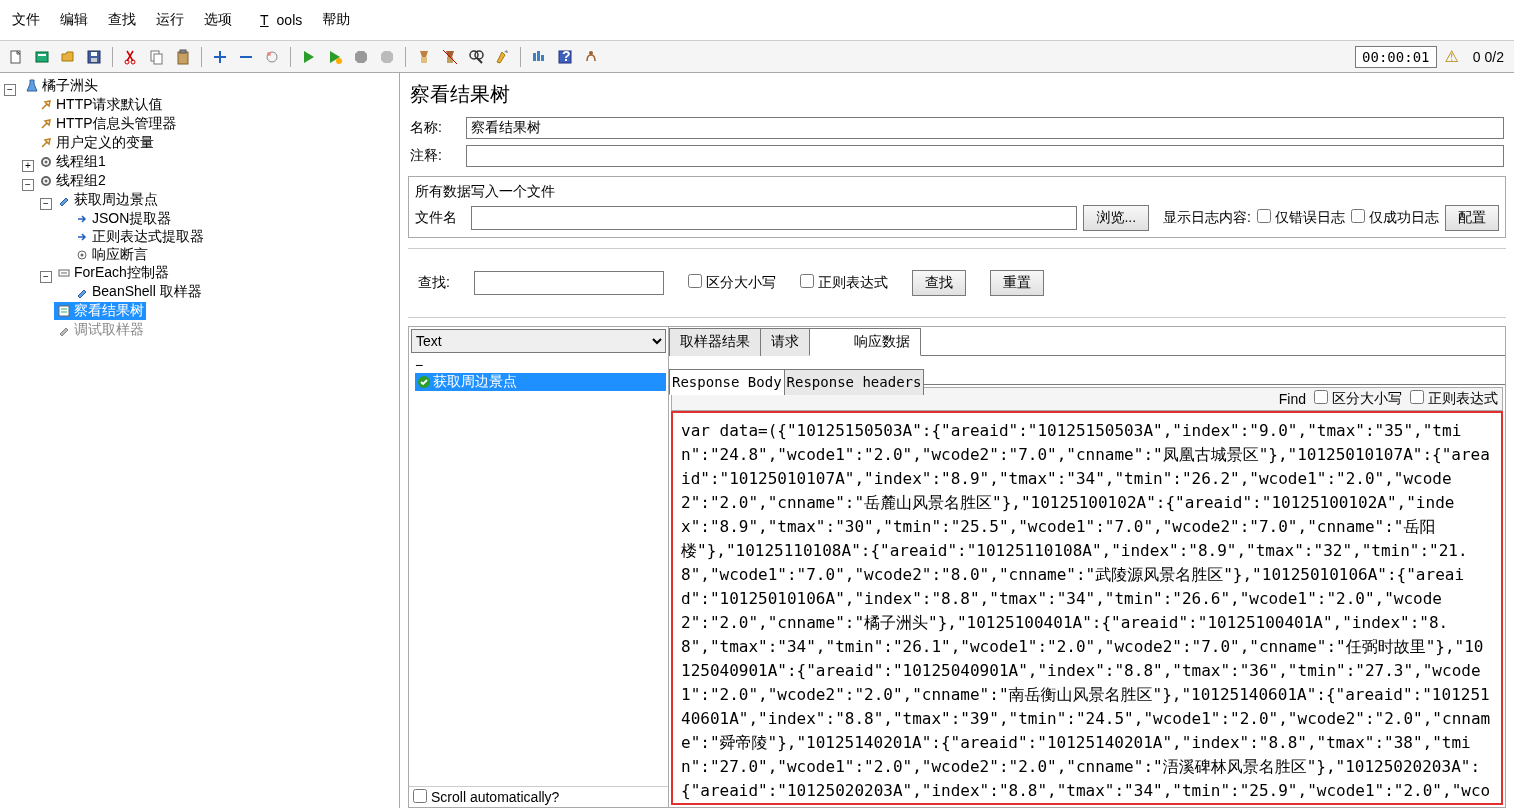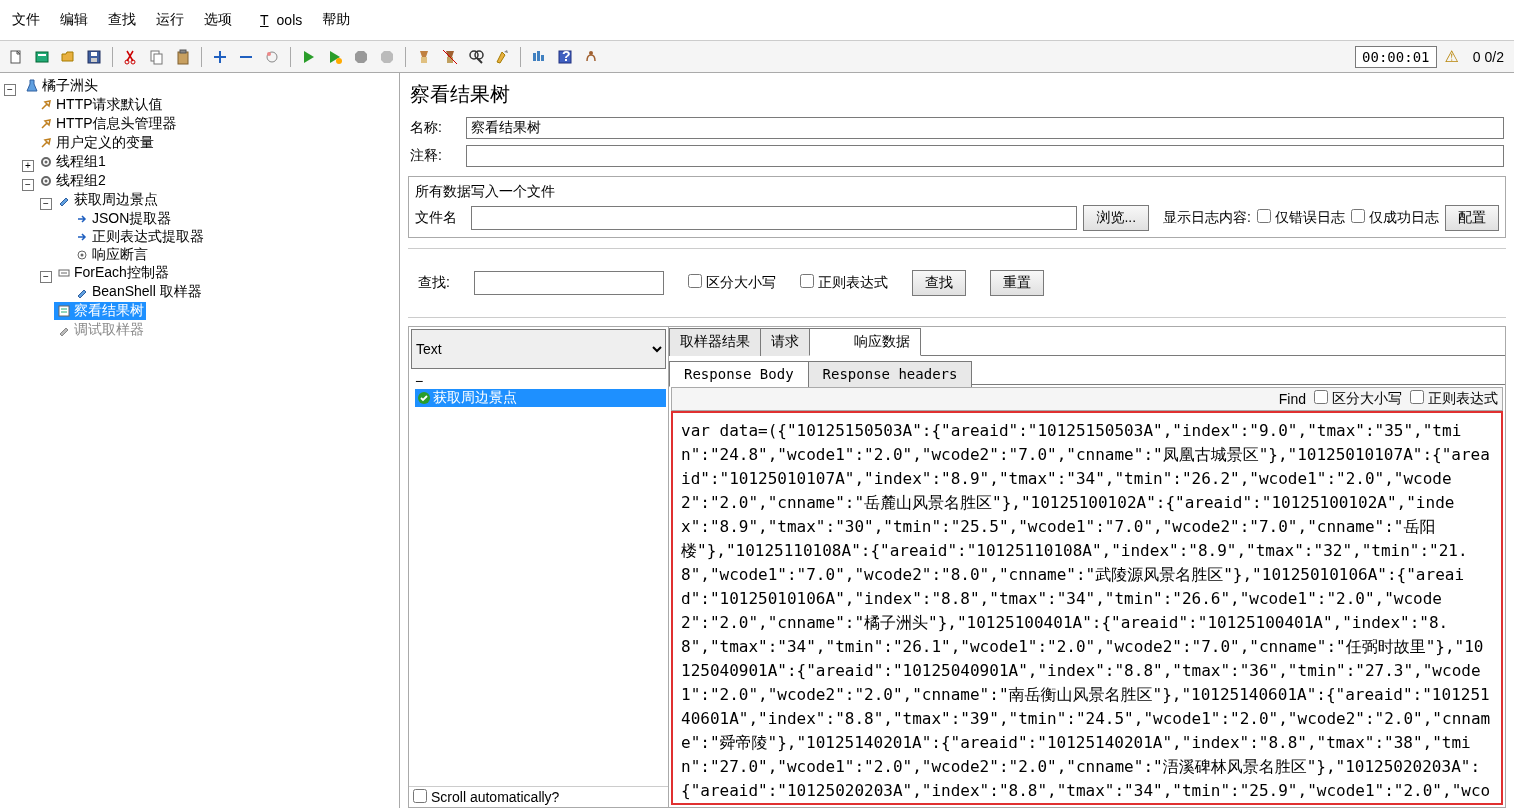--- a/index.html
+++ b/index.html
@@ -48,32 +48,32 @@
 .btn { border: 1px solid #7a7a7a; background: linear-gradient(#f8f8f8,#e0e0e0); padding: 3px 12px; cursor: pointer; }
 .chk { display: inline-flex; gap: 4px; }
 .chk input { width: 14px; height: 14px; }
 
 .search-bar { display: flex; align-items: center; gap: 24px; padding: 21px 10px; border-top: 1px solid #ccc; border-bottom: 1px solid #ccc; margin: 4px 8px; }
 .search-bar input[type=text] { width: 190px; border: 1px solid #7a7a7a; padding: 2px 4px; height: 24px; }
 
 
 .results { flex: 1; display: flex; margin: 4px 8px 0 8px; border: 1px solid #aaa; overflow: hidden; }
 .results-left { width: 260px; display: flex; flex-direction: column; border-right: 1px solid #aaa; }
-.results-left select { border: 1px solid #7a7a7a; height: 40px; margin: 2px; }
+.results-left select { border: 1px solid #7a7a7a; height: 24px; margin: 2px; }
 .results-tree { flex: 1; overflow: auto; padding: 2px; }
 .results-tree .row { display: flex; align-items: center; gap: 2px; padding: 0 2px; }
 .results-tree .row.sel { background: #1e90ff; color: #fff; }
 .scroll-row { display: flex; align-items: center; gap: 4px; padding: 2px 4px; border-top: 1px solid #ccc; font-family: monospace; }
 
 .results-right { flex: 1; display: flex; flex-direction: column; overflow: hidden; }
 .tabs { display: flex; border-bottom: 1px solid #7a7a7a; }
 .tab { padding: 4px 10px; border: 1px solid #7a7a7a; border-bottom: none; margin-right: -1px; background: #e8e8e8; cursor: pointer; position: relative; top: 1px; }
 .tab.active { background: #fff; border-bottom: 1px solid #fff; padding-left: 44px; }
 .subtabs { display: flex; border-bottom: 1px solid #7a7a7a; margin-top: 2px; }
-.subtab { padding: 4px 14px; border: 1px solid #7a7a7a; border-bottom: none; margin-right: -1px; background: #e8e8e8; cursor: pointer; font-family: monospace; position: relative; top: 3px; }
+.subtab { padding: 4px 2px; border: 1px solid #7a7a7a; border-bottom: none; margin-right: -1px; background: #e8e8e8; cursor: pointer; font-family: monospace; position: relative; top: 11px; }
 .subtab.active { background: #fff; border-bottom: 1px solid #fff; }
 
 .findbar { display: flex; justify-content: flex-end; align-items: center; gap: 8px; padding: 2px 4px; border: 1px solid #aaa; margin: 2px 2px 0 2px; background: #f5f5f5; }
 .findbar span { font-family: sans-serif; }
 
 .response-body { flex: 1; margin: 0 2px 2px 2px; border: 2px solid #e03030; padding: 6px 8px; overflow: auto; font-family: "SimSun", monospace; font-size: 16px; line-height: 1.5; word-break: break-all; white-space: pre-wrap; }
 
 </style>
 </head>
 <body>

